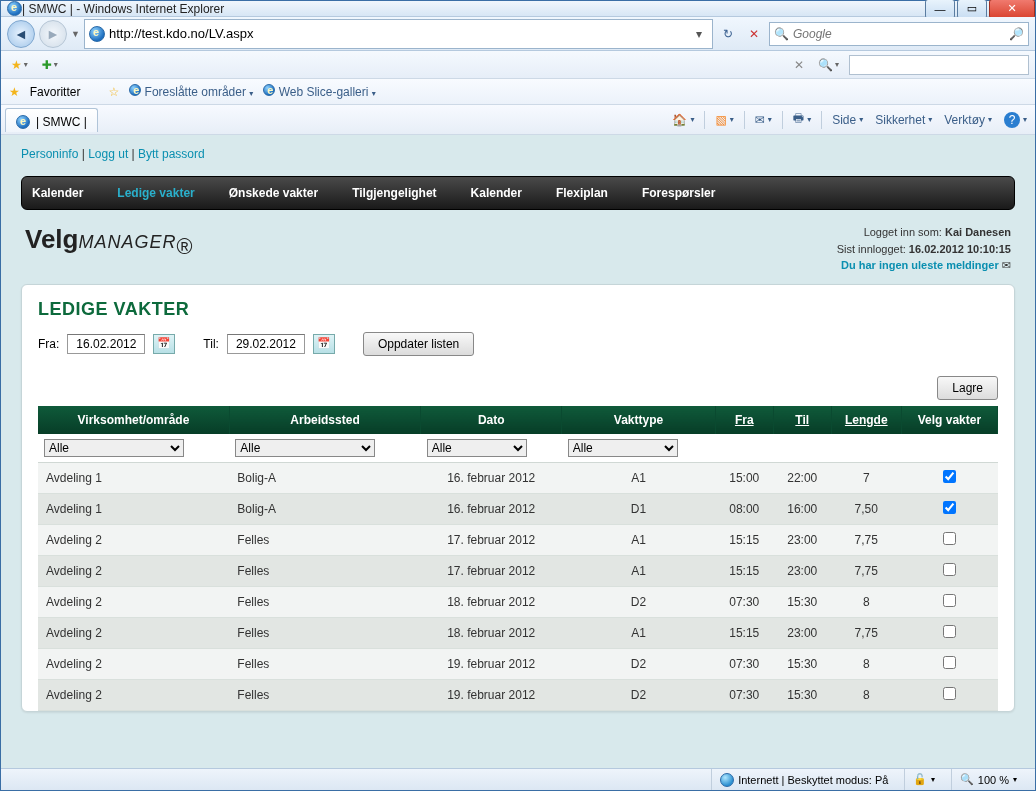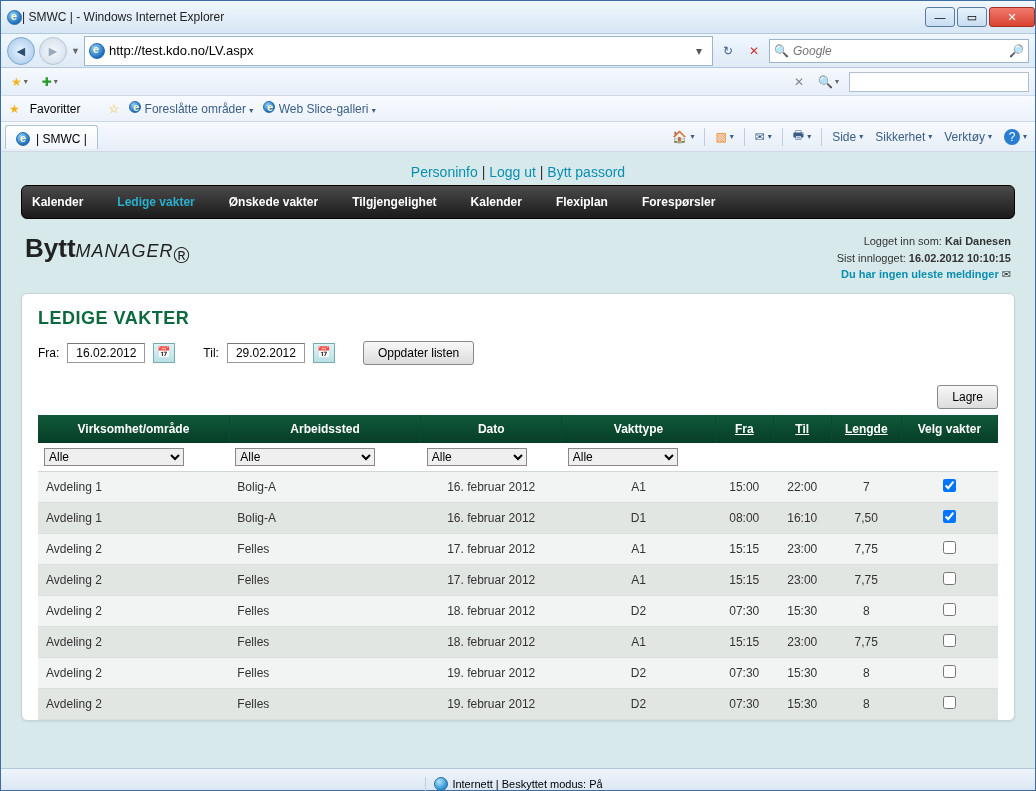--- a/index.html
+++ b/index.html
@@ -1,20 +1,20 @@
 <!DOCTYPE html>
 <html><head>
 <meta charset="utf-8">
 <style>
 * { margin: 0; padding: 0; box-sizing: border-box; font-family: "Segoe UI", Tahoma, sans-serif; }
 body { background: #fff; font-size: 12px; overflow: hidden; }
 
 
 .win { border: 1px solid #3a6ea5; background: linear-gradient(#e8f0f8,#d6e5f5); width: 1036px; height: 791px; display: flex; flex-direction: column; }
-.titlebar { height: 33px; display: flex; align-items: center; padding: 0 0 0 6px; background: linear-gradient(#f0f6fc,#d7e6f5); border-bottom: 1px solid #b5c9de; }
+.titlebar { height: 16px; display: flex; align-items: center; padding: 0 0 0 6px; background: linear-gradient(#f0f6fc,#d7e6f5); border-bottom: 1px solid #b5c9de; }
 .titlebar .title { flex: 1; font-size: 12px; color: #222; }
 .winbtns { display: flex; }
 .winbtn { width: 30px; height: 20px; margin-left: 2px; border: 1px solid #5a7ca0; border-radius: 3px; display: flex; align-items: center; justify-content: center; font-size: 11px; background: linear-gradient(#e8f3fc,#c8ddf2); }
 .winbtn.close { width: 46px; background: linear-gradient(#f07a6e,#d9432f); border-color: #a03020; color: #fff; }
 
 
 .navrow { height: 34px; display: flex; align-items: center; padding: 2px 6px; gap: 4px; background: linear-gradient(#f0f7fe,#dfeaf6); border-bottom: 1px solid #b5c9de; }
 .navbtn { width: 28px; height: 28px; border: 1px solid #7fa7cf; border-radius: 14px; background: radial-gradient(#eaf4ff,#9fc4e8); display: flex; align-items: center; justify-content: center; color: #2a4e74; font-size: 14px; }
 .addr { flex: 1; height: 30px; border: 1px solid #9bb4cc; background: #fff; display: flex; align-items: center; padding: 0 4px; }
 .addr .pageicon { width: 16px; height: 16px; margin-right: 4px; }
@@ -39,21 +39,21 @@
 
 
 .tabrow { height: 30px; display: flex; align-items: center; padding: 0 4px; gap: 4px; background: linear-gradient(#f7faff,#e7eef7); border-bottom: 1px solid #cdd9e6; }
 .tab { height: 24px; border: 1px solid #b0c4d8; border-bottom: none; background: linear-gradient(#fff,#f0f5fb); padding: 3px 10px 0; display: flex; align-items: center; gap: 6px; border-radius: 3px 3px 0 0; font-size: 12px; }
 .tabrow .spacer { flex: 1; }
 .cmdbtn { padding: 2px 4px; color: #3a5e88; display: flex; align-items: center; gap: 3px; font-size: 12px; }
 .sep { width: 1px; height: 18px; background: #c0cedd; margin: 0 2px; }
 
 
 .viewport { flex: 1; background: #d8e9ec; padding: 10px 20px 0; overflow: hidden; position: relative; }
-.toplinks { text-align: center; font-size: 14px; padding: 2px 0 5px; }
+.toplinks { text-align: left; font-size: 12px; padding: 2px 0 15px; }
 .toplinks a { color: #0a8fb0; text-decoration: none; }
 .toplinks .pipe { color: #333; }
 
 .mainnav { background: linear-gradient(#4a4a4a,#1a1a1a); border: 1px solid #000; border-radius: 6px; display: flex; padding: 0 10px; height: 34px; align-items: center; gap: 34px; font-size: 12px; }
 .mainnav a { color: #fff; text-decoration: none; font-weight: bold; }
 .mainnav a.active { color: #2ab0cc; }
 
 .logorow { display: flex; align-items: flex-start; justify-content: space-between; padding: 14px 4px 10px; }
 .logo { font-size: 26px; color: #222; }
 .logo b { font-weight: 900; }
@@ -75,21 +75,21 @@
 table.shifts thead th a { color: #fff; text-decoration: underline; }
 table.shifts tr.filters td { background: #fff; padding: 5px 6px; border-bottom: 1px solid #d0d8d4; }
 table.shifts tr.filters select { width: 140px; font-size: 12px; border: 1px solid #888; }
 table.shifts tbody td { padding: 7px 8px; border-bottom: 1px solid #d9e0dc; color: #333; text-align: center; }
 table.shifts tbody td.l { text-align: left; }
 table.shifts tbody tr:nth-child(odd) { background: #f2f4f3; }
 table.shifts tbody tr:nth-child(even) { background: #e2e6e3; }
 input[type=checkbox] { width: 13px; height: 13px; }
 
 
-.statusbar { height: 22px; border-top: 1px solid #b5c9de; background: linear-gradient(#eef4fb,#dce7f3); display: flex; align-items: center; font-size: 11px; padding: 0 2px; gap: 8px; flex-direction: column; }
+.statusbar { height: 22px; border-top: 1px solid #b5c9de; background: linear-gradient(#eef4fb,#dce7f3); display: flex; align-items: center; font-size: 11px; padding: 0 10px; gap: 8px; }
 .statusbar .spacer { flex: 1; }
 .statusbar .cell { border-left: 1px solid #c0cedd; padding: 0 8px; height: 100%; display: flex; align-items: center; gap: 4px; }
 .ie-icon { display:inline-block; width:15px; height:15px; border-radius:50%; background: radial-gradient(circle at 35% 30%, #8fd3ff, #1e6fbf 70%); border:1px solid #2a6aa8; position:relative; }
 .ie-icon::after { content:"e"; position:absolute; left:3px; top:-1px; font-size:11px; font-weight:bold; color:#fff8c0; }
 .globe { display:inline-block; width:14px; height:14px; border-radius:50%; background: radial-gradient(circle at 35% 30%, #aee7ff, #2b8fd0 70%); border:1px solid #2a6aa8; }
 </style>
 </head>
 <body>
 
 <div class="win">
@@ -194,21 +194,21 @@
       <a href="#">Kalender</a>
       <a href="#" class="active">Ledige vakter</a>
       <a href="#">Ønskede vakter</a>
       <a href="#">Tilgjengelighet</a>
       <a href="#">Kalender</a>
       <a href="#">Flexiplan</a>
       <a href="#">Forespørsler</a>
     </div>
 
     <div class="logorow">
-      <div class="logo"><b>Bytt</b><span class="mgr">MANAGER</span><sub>®</sub></div>
+      <div class="logo"><b>Velg</b><span class="mgr">MANAGER</span><sub>®</sub></div>
       <div class="loginfo">
         <div><span>Logget inn som:</span> <b>Kai Danesen</b></div>
         <div><span>Sist innlogget:</span> <b>16.02.2012 10:10:15</b></div>
         <div><a href="#">Du har ingen uleste meldinger</a> <span>✉</span></div>
       </div>
     </div>
 
     <div class="panel">
       <h1>LEDIGE VAKTER</h1>
       <div class="daterow">
@@ -259,21 +259,21 @@
               <td>22:00</td>
               <td>7</td>
               <td><input type="checkbox" checked="" style=""></td>
             </tr>
             <tr>
               <td class="l">Avdeling 1</td>
               <td class="l">Bolig-A</td>
               <td>16. februar 2012</td>
               <td>D1</td>
               <td>08:00</td>
-              <td>16:10</td>
+              <td>16:00</td>
               <td>7,50</td>
               <td><input type="checkbox" checked="" style=""></td>
             </tr>
             <tr>
               <td class="l">Avdeling 2</td>
               <td class="l">Felles</td>
               <td>17. februar 2012</td>
               <td>A1</td>
               <td>15:15</td>
               <td>23:00</td>

